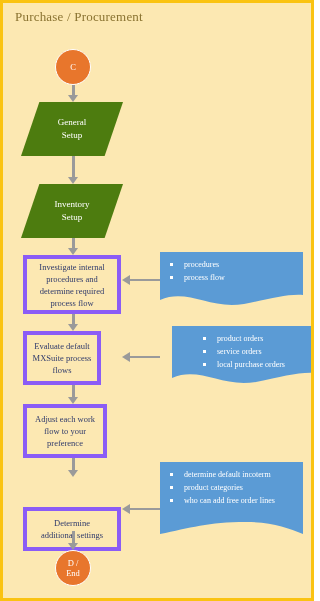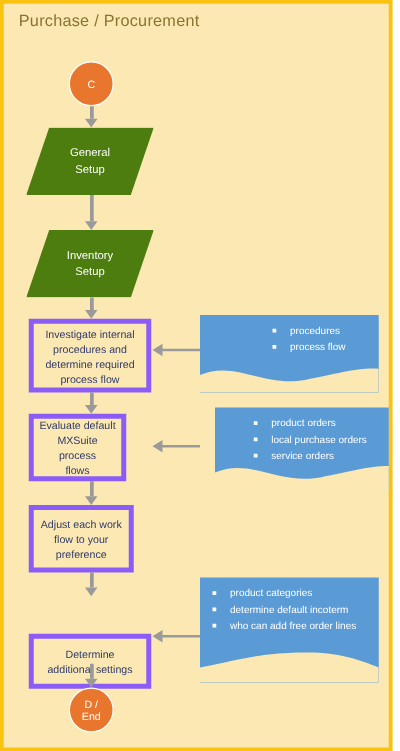--- a/index.html
+++ b/index.html
@@ -8,21 +8,21 @@
     background: #ffffff;
   }
   #canvas {
     position: relative;
     width: 314px;
     height: 601px;
     background: #fce8b2;
     border: 3px solid #fac312;
     box-sizing: border-box;
     overflow: hidden;
-    font-family: Liberation Sans, sans-serif;
+    font-family: Liberation Serif, serif;
   }
 
   
   .page-title {
     position: absolute;
     left: 12px;
     top: 6px;
     font-size: 13px;
     color: #8a7331;
     letter-spacing: 0.2px;
@@ -196,21 +196,21 @@
     <div class="head"></div>
   </div>
 
   <div class="process" style="left:20px; top:252px; width:98px; height:59px;">
     <span>Investigate internal
 procedures and
 determine required
 process flow</span>
   </div>
 
-  <div class="callout" style="left:157px; top:249px; width:143px; height:62px;padding-left:48px;">
+  <div class="callout" style="left:157px; top:249px; width:143px; height:62px;">
     <ul>
       <li>procedures</li>
       <li>process flow</li>
     </ul>
     <svg class="wave" viewBox="0 0 143 26" preserveAspectRatio="none">
       <path d="M0,26 L0,12 C28,0 50,22 84,16 C110,11 126,6 143,7 L143,26 Z" fill="#fce8b2"></path>
     </svg>
   </div>
 
   <div class="h-arrow" style="left:119px; top:272px; width:38px;">
@@ -225,22 +225,22 @@
 
   <div class="process" style="left:20px; top:328px; width:78px; height:54px;">
     <span>Evaluate default
 MXSuite process
 flows</span>
   </div>
 
   <div class="callout" style="left:169px; top:323px; width:143px; height:66px;padding-left:21px;">
     <ul>
       <li>product orders</li>
+      <li>service orders</li>
       <li>local purchase orders</li>
-      <li>service orders</li>
     </ul>
     <svg class="wave" viewBox="0 0 143 26" preserveAspectRatio="none">
       <path d="M0,26 L0,12 C28,0 50,22 84,16 C110,11 126,6 143,7 L143,26 Z" fill="#fce8b2"></path>
     </svg>
   </div>
 
   <div class="h-arrow" style="left:119px; top:349px; width:38px;">
     <div class="stem" style="width:31px;"></div>
     <div class="head"></div>
   </div>
@@ -261,22 +261,22 @@
     <div class="head"></div>
   </div>
 
   <div class="process" style="left:20px; top:474px; width:98px; height:44px;margin-top:30px;">
     <span>Determine
 additional settings</span>
   </div>
 
   <div class="callout" style="left:157px; top:459px; width:143px; height:84px;">
     <ul>
+      <li>determine default incoterm</li>
       <li>product categories</li>
-      <li>determine default incoterm</li>
       <li>who can add free order lines</li>
     </ul>
     <svg class="wave" viewBox="0 0 143 26" preserveAspectRatio="none">
       <path d="M0,26 L0,14 C30,8 48,2 86,2 C112,2 128,8 143,14 L143,26 Z" fill="#fce8b2"></path>
     </svg>
   </div>
 
   <div class="h-arrow" style="left:119px; top:501px; width:38px;">
     <div class="stem" style="width:31px;"></div>
     <div class="head"></div>

